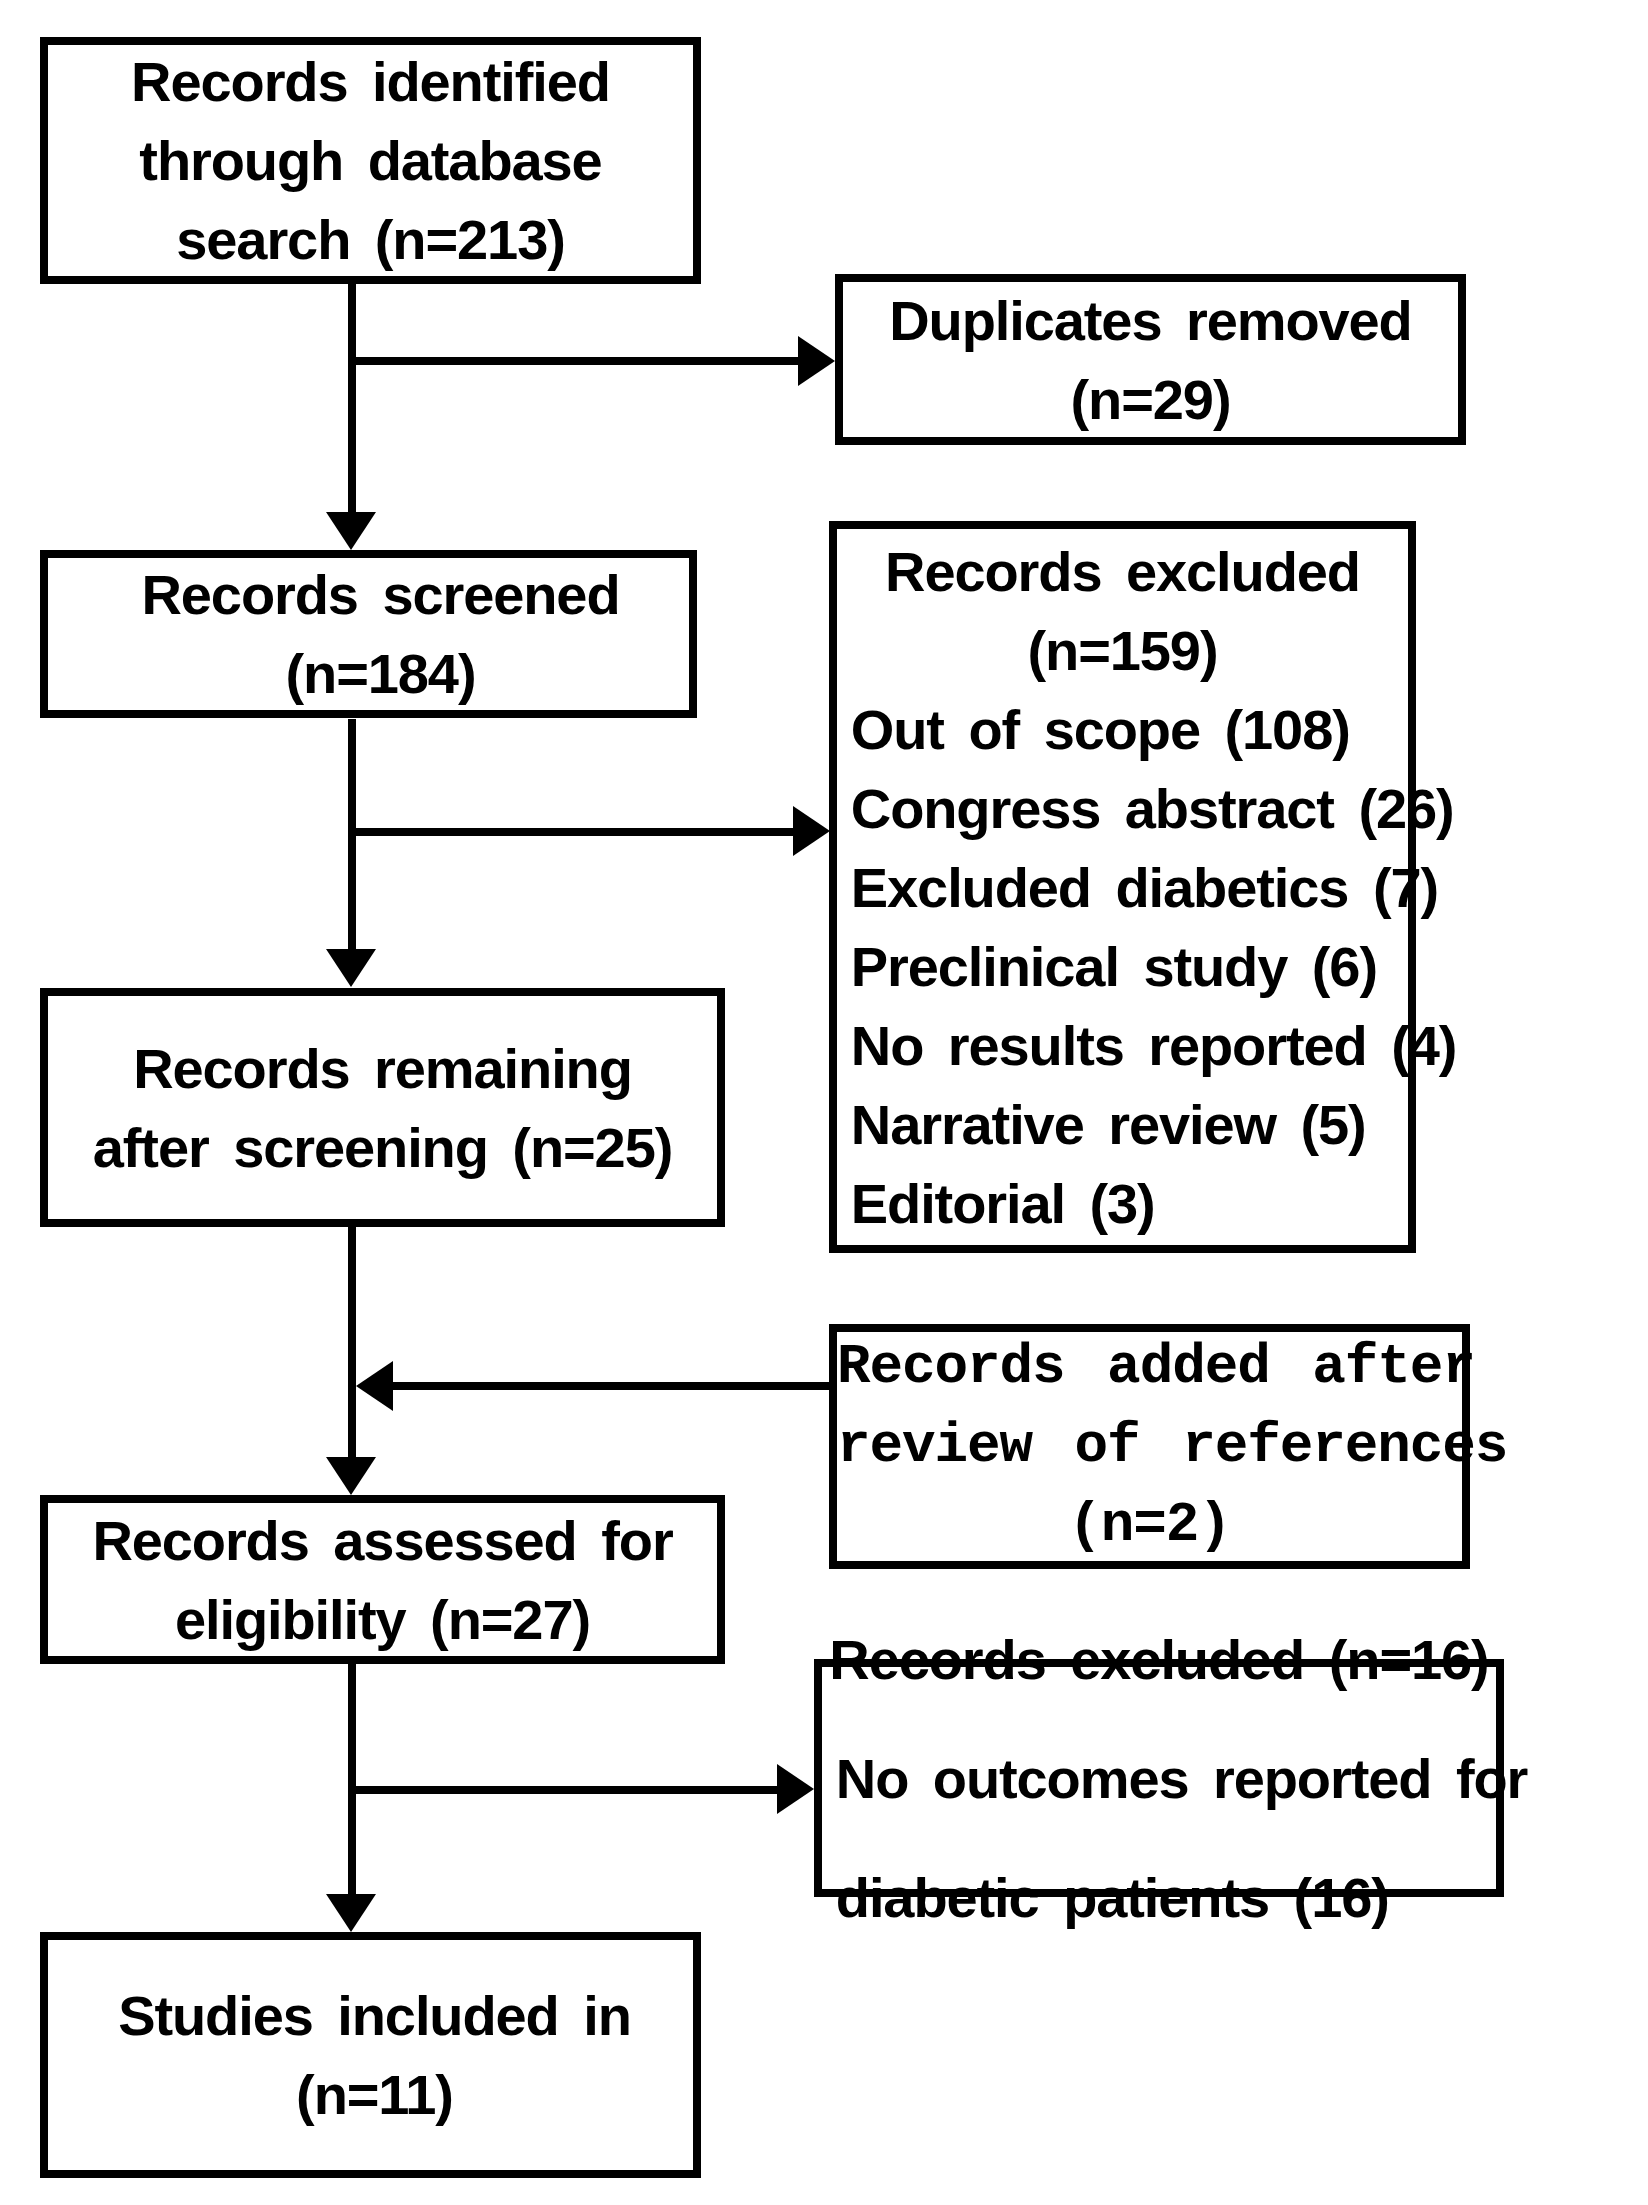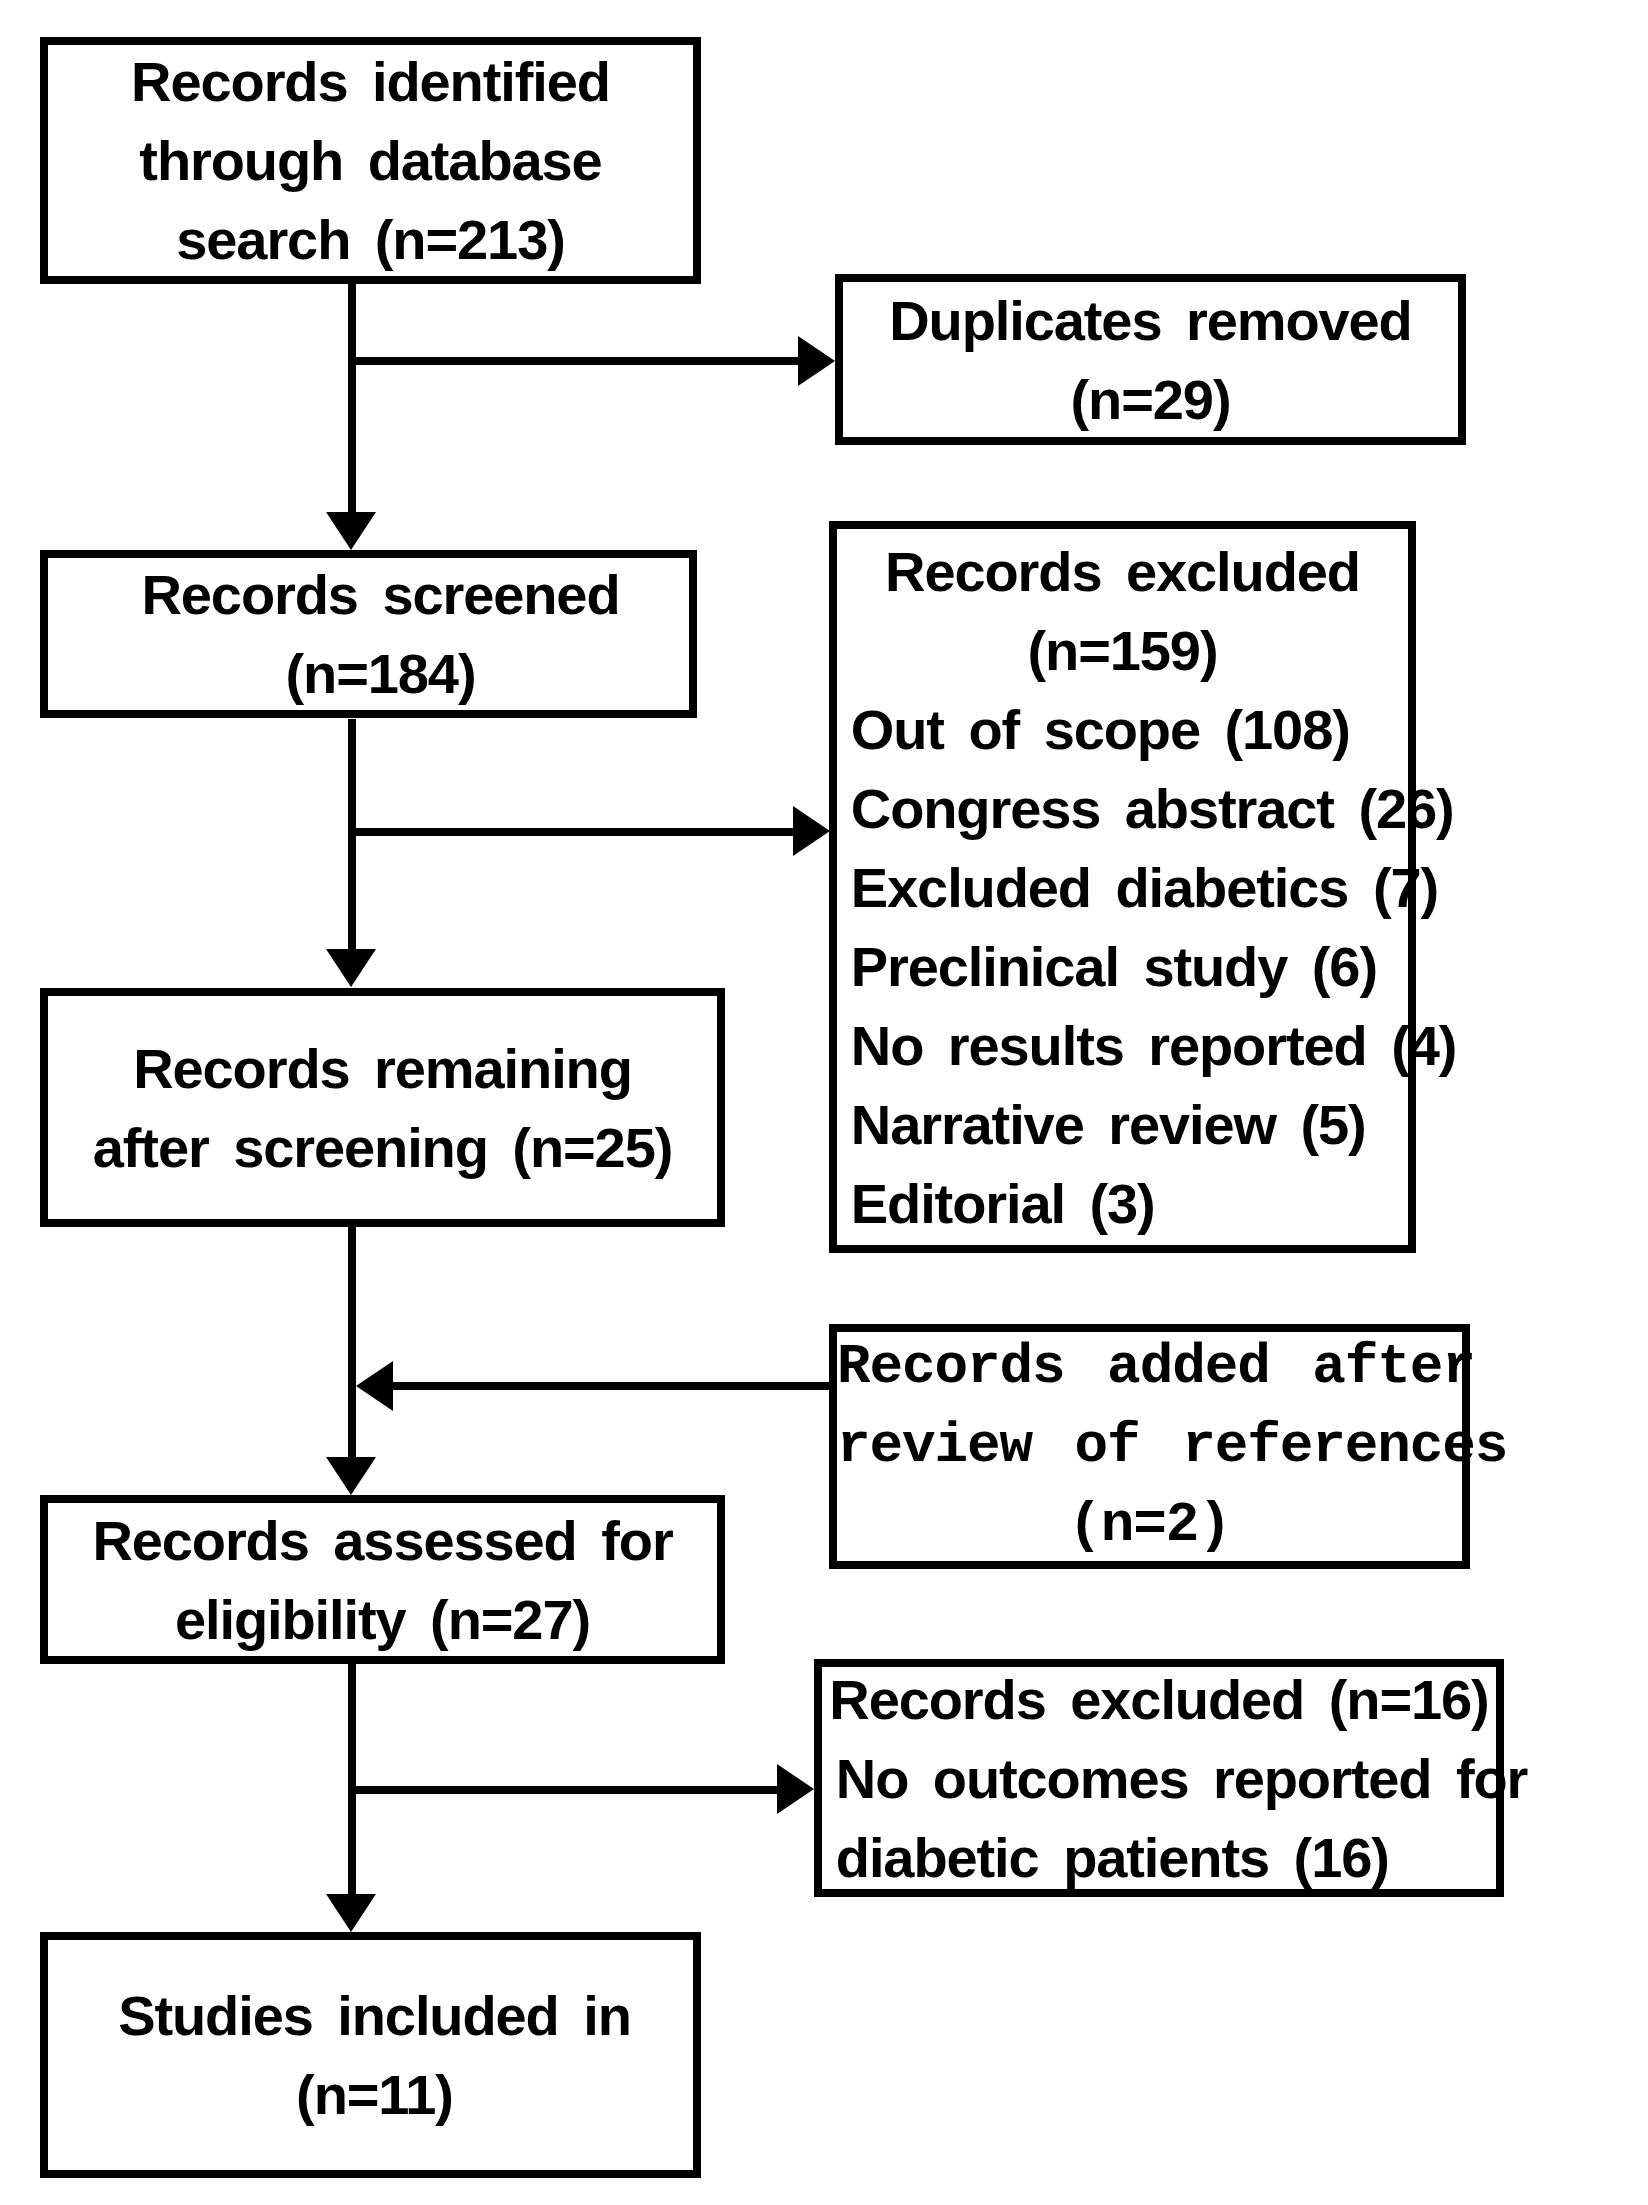--- a/index.html
+++ b/index.html
@@ -90,21 +90,21 @@
     <div class="line">Records added after</div>
     <div class="line">review of references</div>
     <div class="line">(n=2)</div>
   </div>
 
   <div class="box" style="left:40px;top:1495px;width:685px;height:169px;">
     <div class="line">Records assessed for</div>
     <div class="line">eligibility (n=27)</div>
   </div>
 
-  <div class="box" style="left:814px;top:1659px;width:690px;height:238px;">
+  <div class="box" style="left:814px;top:1659px;width:690px;height:238px;gap:40px;">
     <div class="line">Records excluded (n=16)</div>
     <div class="line-left">No outcomes reported for</div>
     <div class="line-left">diabetic patients (16)</div>
   </div>
 
   <div class="box" style="left:40px;top:1932px;width:661px;height:246px;padding-left:8px;">
     <div class="line">Studies included in</div>
     <div class="line">(n=11)</div>
   </div>
 

